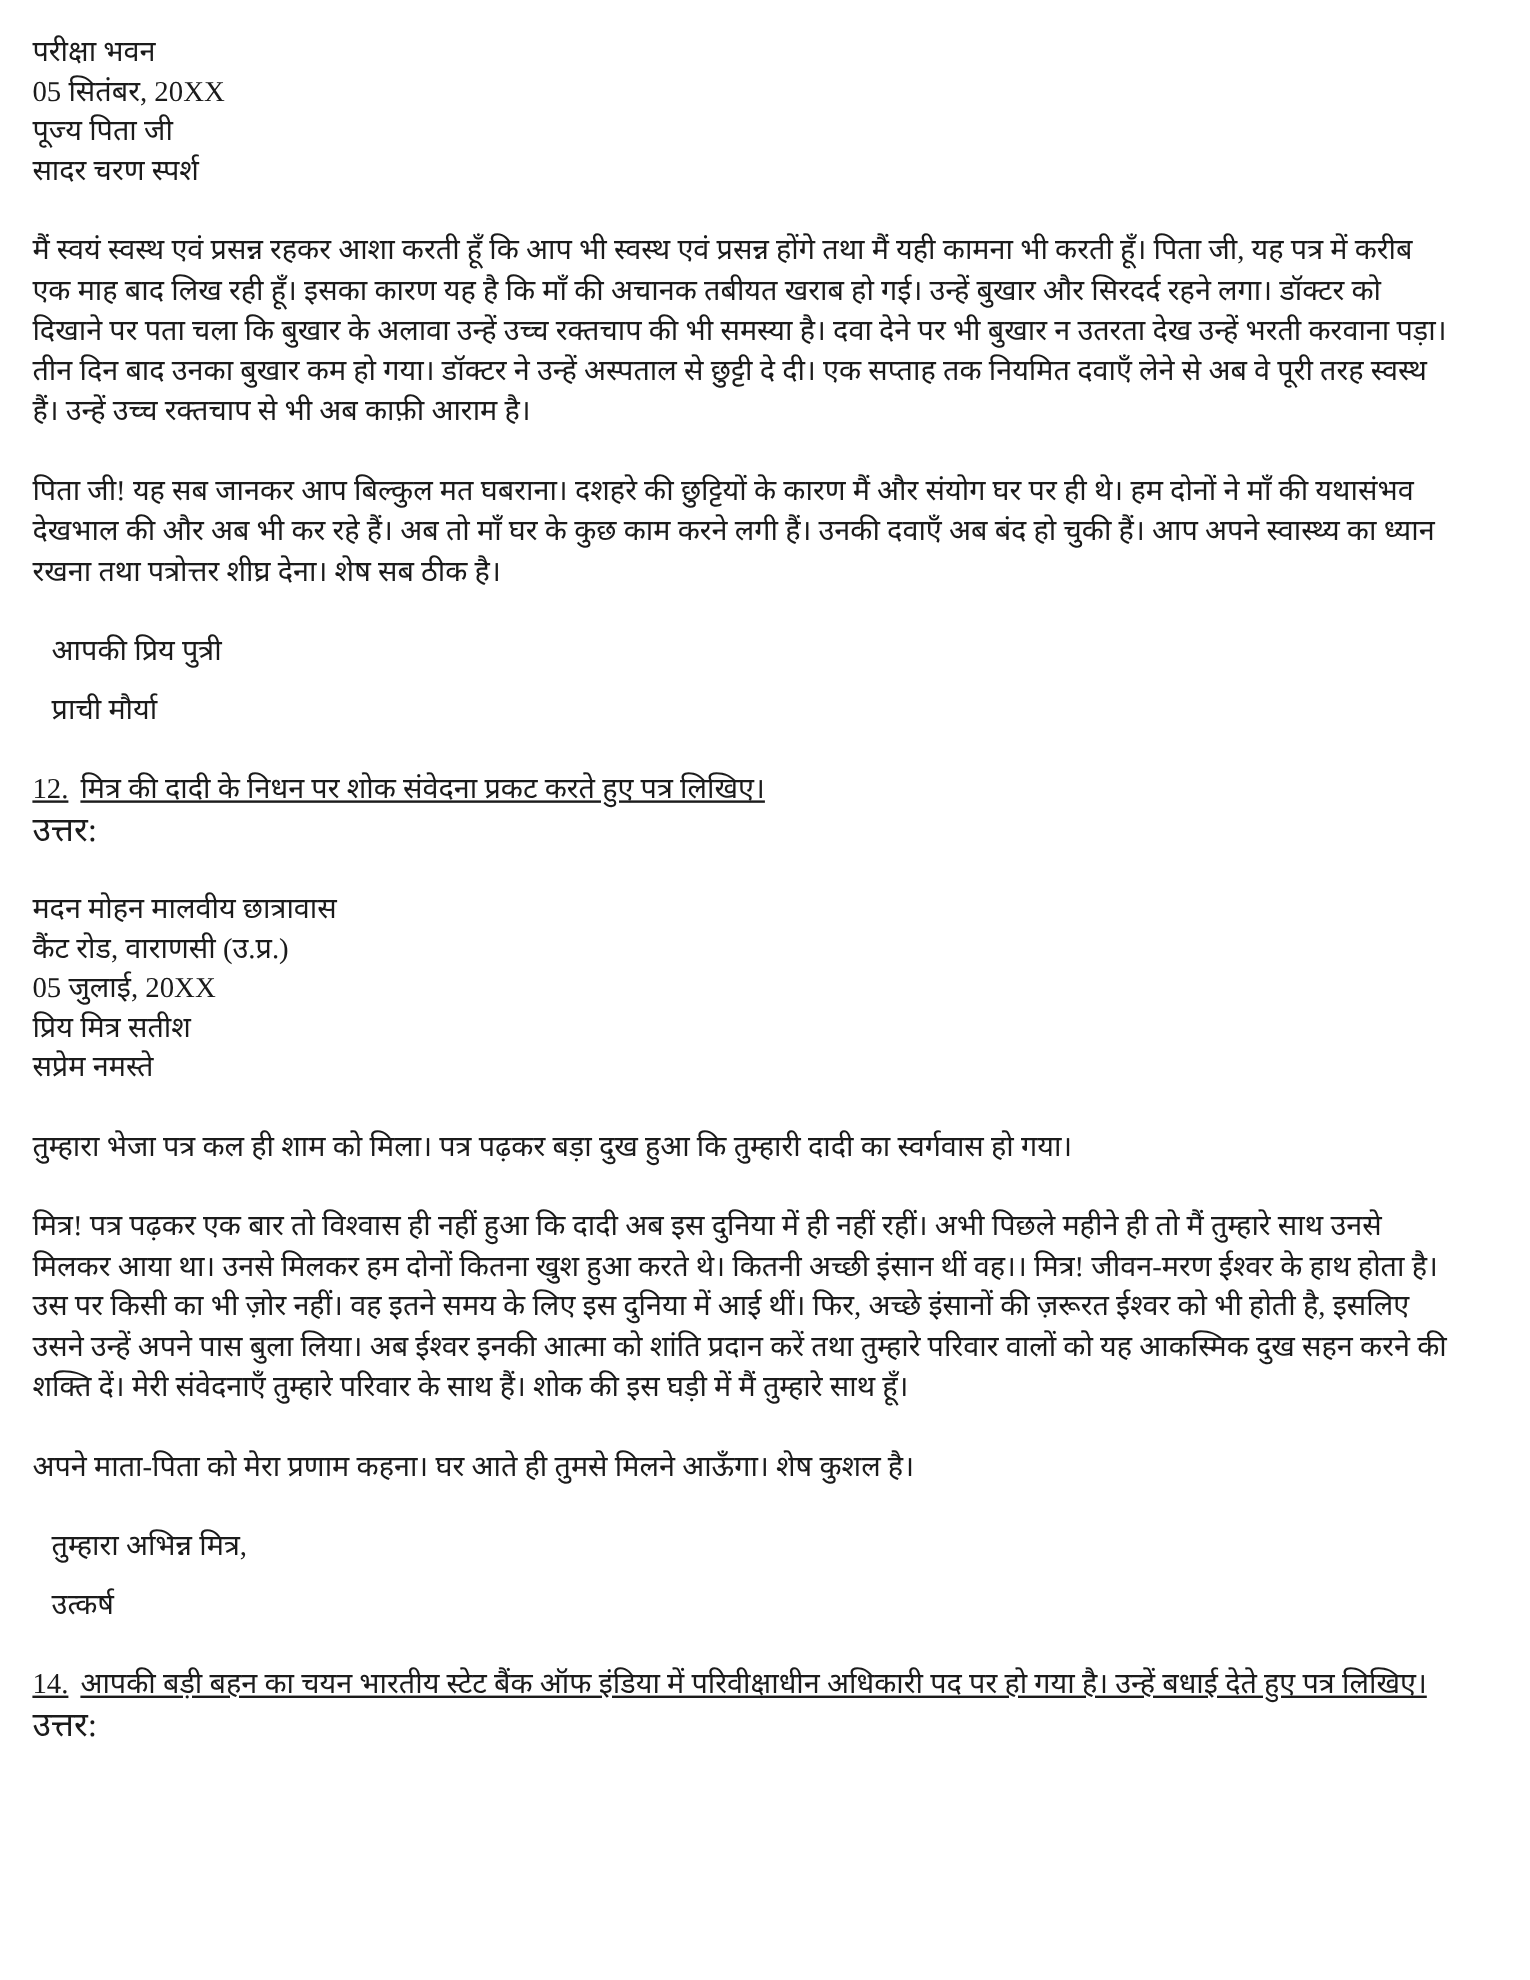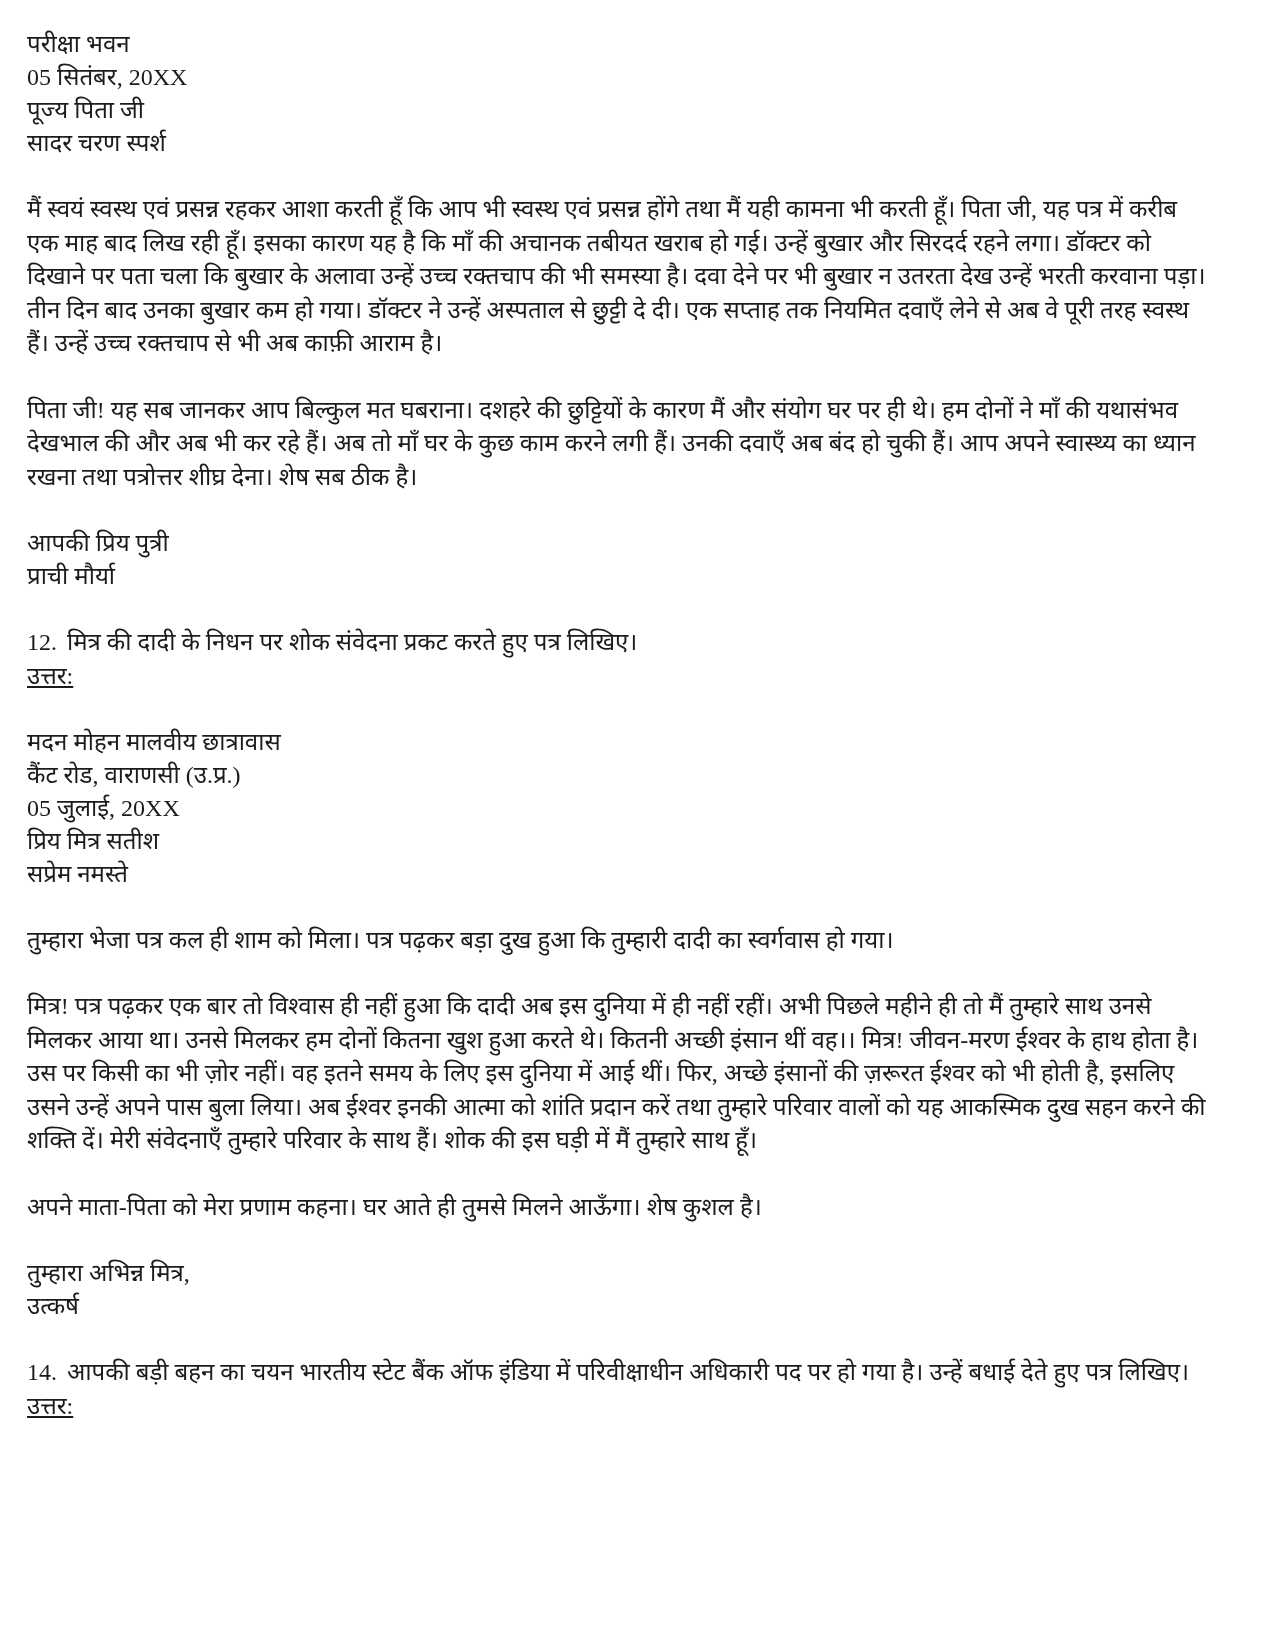--- a/index.html
+++ b/index.html
@@ -24,28 +24,28 @@
     line-height: 33.5px;
     margin-top: 33px;
     text-align: left;
   }
   .block { margin-top: 0; }
   .gap-block { margin-top: 33px; }
   .question-row {
     font-size: 24px;
     line-height: 33.5px;
     margin-top: 33px;
+    text-decoration: underline;
   }
   .question-row .q-num { margin-right: 10px; }
   .answer-label {
-    font-size: 24px;
+    font-size: 28px;
     line-height: 33px;
-    text-decoration: underline;
   }
-  .closing .line { margin: 0; }
+  .closing .line { margin: 16px; }
 </style>
 </head>
 <body>
 
 <div class="page">
 
   <section>
     <div class="block">
       <div class="line">परीक्षा भवन</div>
       <div class="line">05 सितंबर, 20XX</div>

